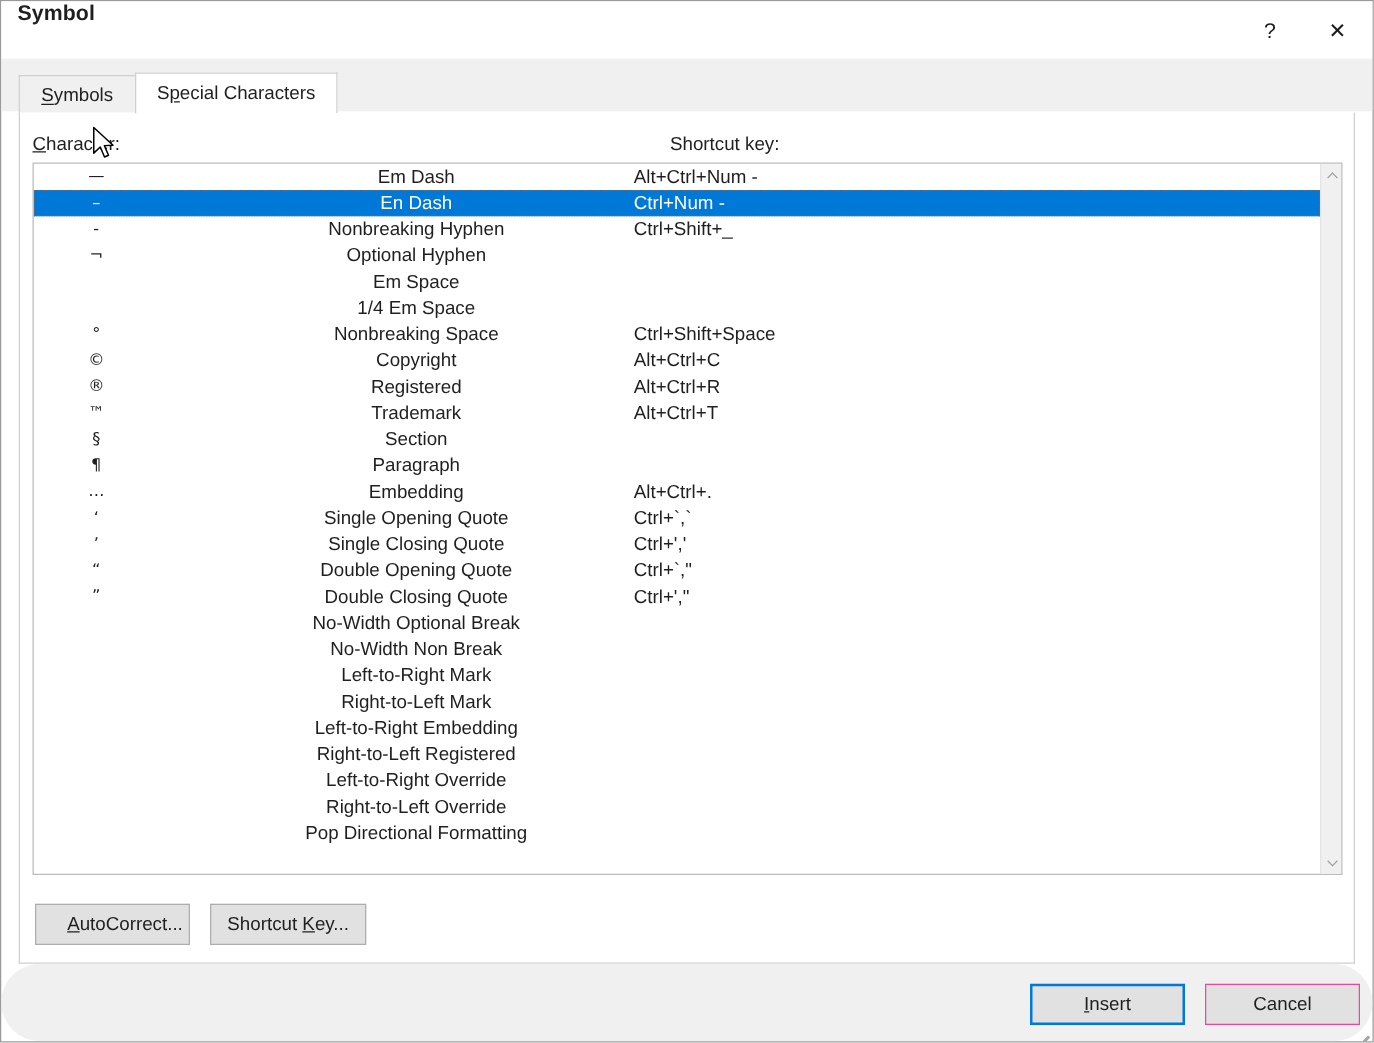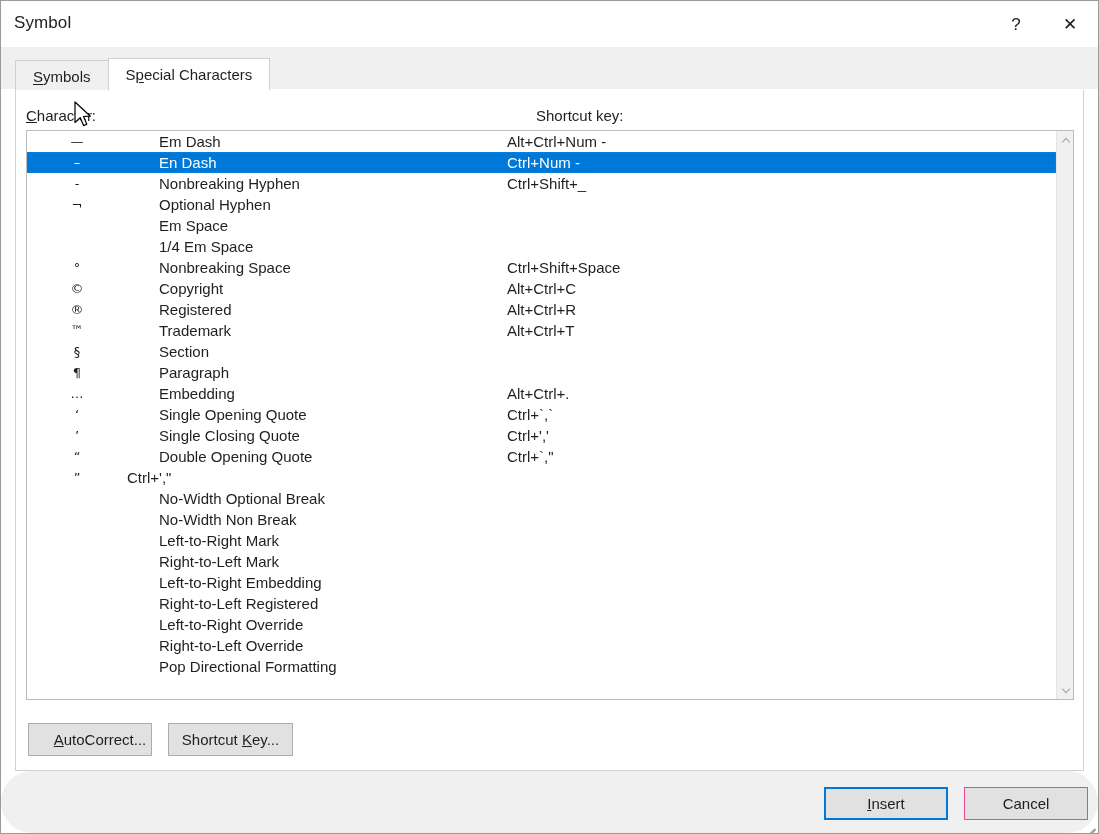--- a/index.html
+++ b/index.html
@@ -32,25 +32,26 @@
     position: absolute;
     left: 0; top: 0;
     width: 1097px;
     height: 46px;
     background: #ffffff;
     box-sizing: border-box;
   }
   #title-text {
     position: absolute;
     left: 13px;
-    top: 12px;
+    top: 0;
     font-size: 17px;
     color: #1f1f1f;
     letter-spacing: 0.1px;
     white-space: nowrap;
+    font-weight: bold;
   }
   .titlebar-btn {
     position: absolute;
     top: 0;
     width: 46px;
     height: 46px;
     display: flex;
     align-items: center;
     justify-content: center;
     background: transparent;
@@ -184,20 +185,21 @@
     flex: 0 0 100px;
     font-family: "DejaVu Sans", sans-serif;
     font-size: 13px;
     line-height: 1;
     overflow: hidden;
   }
   .cell-name {
     flex: 0 0 380px;
     padding-left: 32px;
     box-sizing: border-box;
+    text-align: center;
   }
   .cell-shortcut {
     flex: 1 1 auto;
   }
 
   
   #scrollbar {
     flex: 0 0 17px;
     width: 17px;
     background: #f0f0f0;
@@ -439,20 +441,21 @@
             <div class="cell-name">Single Closing Quote</div>
             <div class="cell-shortcut">Ctrl+','</div>
           </div>
           <div class="row">
             <div class="cell-symbol">“</div>
             <div class="cell-name">Double Opening Quote</div>
             <div class="cell-shortcut">Ctrl+`,"</div>
           </div>
           <div class="row">
             <div class="cell-symbol">”</div>
+            <div class="cell-name">Double Closing Quote</div>
             <div class="cell-shortcut">Ctrl+',"</div>
           </div>
           <div class="row">
             <div class="cell-symbol"></div>
             <div class="cell-name">No-Width Optional Break</div>
             <div class="cell-shortcut"></div>
           </div>
           <div class="row">
             <div class="cell-symbol"></div>
             <div class="cell-name">No-Width Non Break</div>

